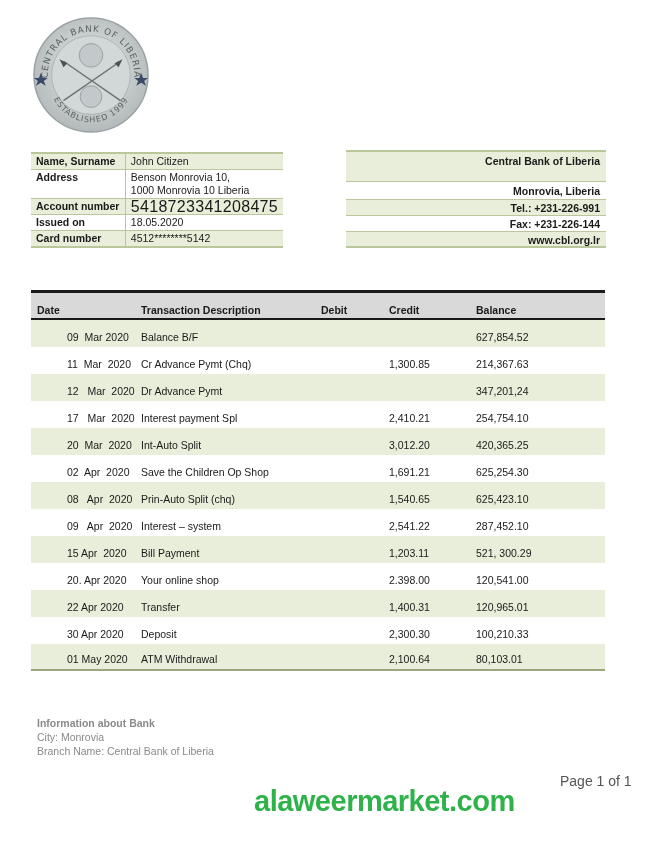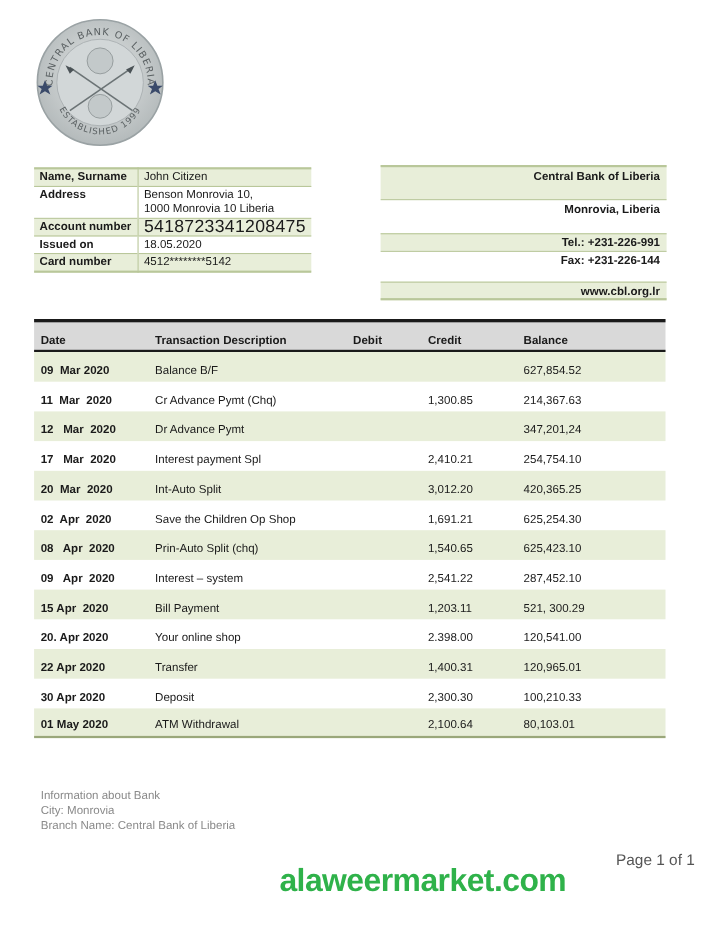--- a/index.html
+++ b/index.html
@@ -26,31 +26,31 @@
   .bank .row.g { background: #e8eed9; }
   .bank .row.last { border-bottom: 2px solid #b9c79a; }
 
   
   .tx { position: absolute; left: 31px; top: 290px; width: 574px; }
   .tx .head { background: #d9d9d9; border-top: 3px solid #1a1a1a; border-bottom: 2px solid #1a1a1a; height: 30px; position: relative; }
   .tx .head span { position: absolute; bottom: 2px; font-weight: bold; font-size: 10.5px; }
   .tx .r { height: 27px; position: relative; }
   .tx .r.g { background: #e8eed9; }
   .tx .r span { position: absolute; bottom: 4px; font-size: 10.5px; white-space: pre; }
-  .tx .r .d { font-weight: bold; }
+  .tx .r .d { font-weight: normal; margin-left: 30px; }
   .tx .r.last { border-bottom: 2px solid #9aa77a; }
   .c-date { left: 6px; }
   .c-desc { left: 110px; }
   .c-deb  { left: 290px; }
   .c-cred { left: 358px; }
   .c-bal  { left: 445px; }
 
   
   .info { position: absolute; left: 37px; top: 716px; color: #8a8a8a; font-size: 10.5px; line-height: 14px; }
-  .info .t { font-weight: normal; }
+  .info .t { font-weight: bold; }
   .pager { position: absolute; left: 560px; top: 773px; color: #555; font-size: 14px; }
   .wm { position: absolute; left: 254px; top: 785px; color: #2fb24a; font-size: 29px; font-weight: bold; font-family: "Liberation Sans", sans-serif; letter-spacing: -0.5px; }
 </style>
 </head>
 <body>
 
 <svg class="seal" viewBox="0 0 120 120">
   <defs>
     <radialGradient id="sg" cx="50%" cy="45%" r="55%">
       <stop offset="0%" stop-color="#e3e6e6"></stop>
@@ -100,23 +100,23 @@
   </tr>
   <tr class="g">
     <td class="k">Card number</td>
     <td>4512********5142</td>
   </tr>
 </tbody>
   </table>
 
 <div class="bank">
   <div class="row g" style="height:31px;padding-top:2px;">Central Bank of Liberia</div>
-  <div class="row" style="height:31px;padding-top:2px;">Monrovia, Liberia</div>
+  <div class="row" style="height:18px;padding-top:2px;">Monrovia, Liberia</div>
   <div class="row g" style="height:16px;padding-top:1px;">Tel.: +231-226-991</div>
-  <div class="row" style="height:28px;padding-top:1px;">Fax: +231-226-144</div>
+  <div class="row" style="height:16px;padding-top:1px;">Fax: +231-226-144</div>
   <div class="row g last" style="height:17px;padding-top:1px;">www.cbl.org.lr</div>
 </div>
 
 <div class="tx">
   <div class="head">
     <span class="c-date">Date</span>
     <span class="c-desc">Transaction Description</span>
     <span class="c-deb">Debit</span>
     <span class="c-cred">Credit</span>
     <span class="c-bal">Balance</span>

